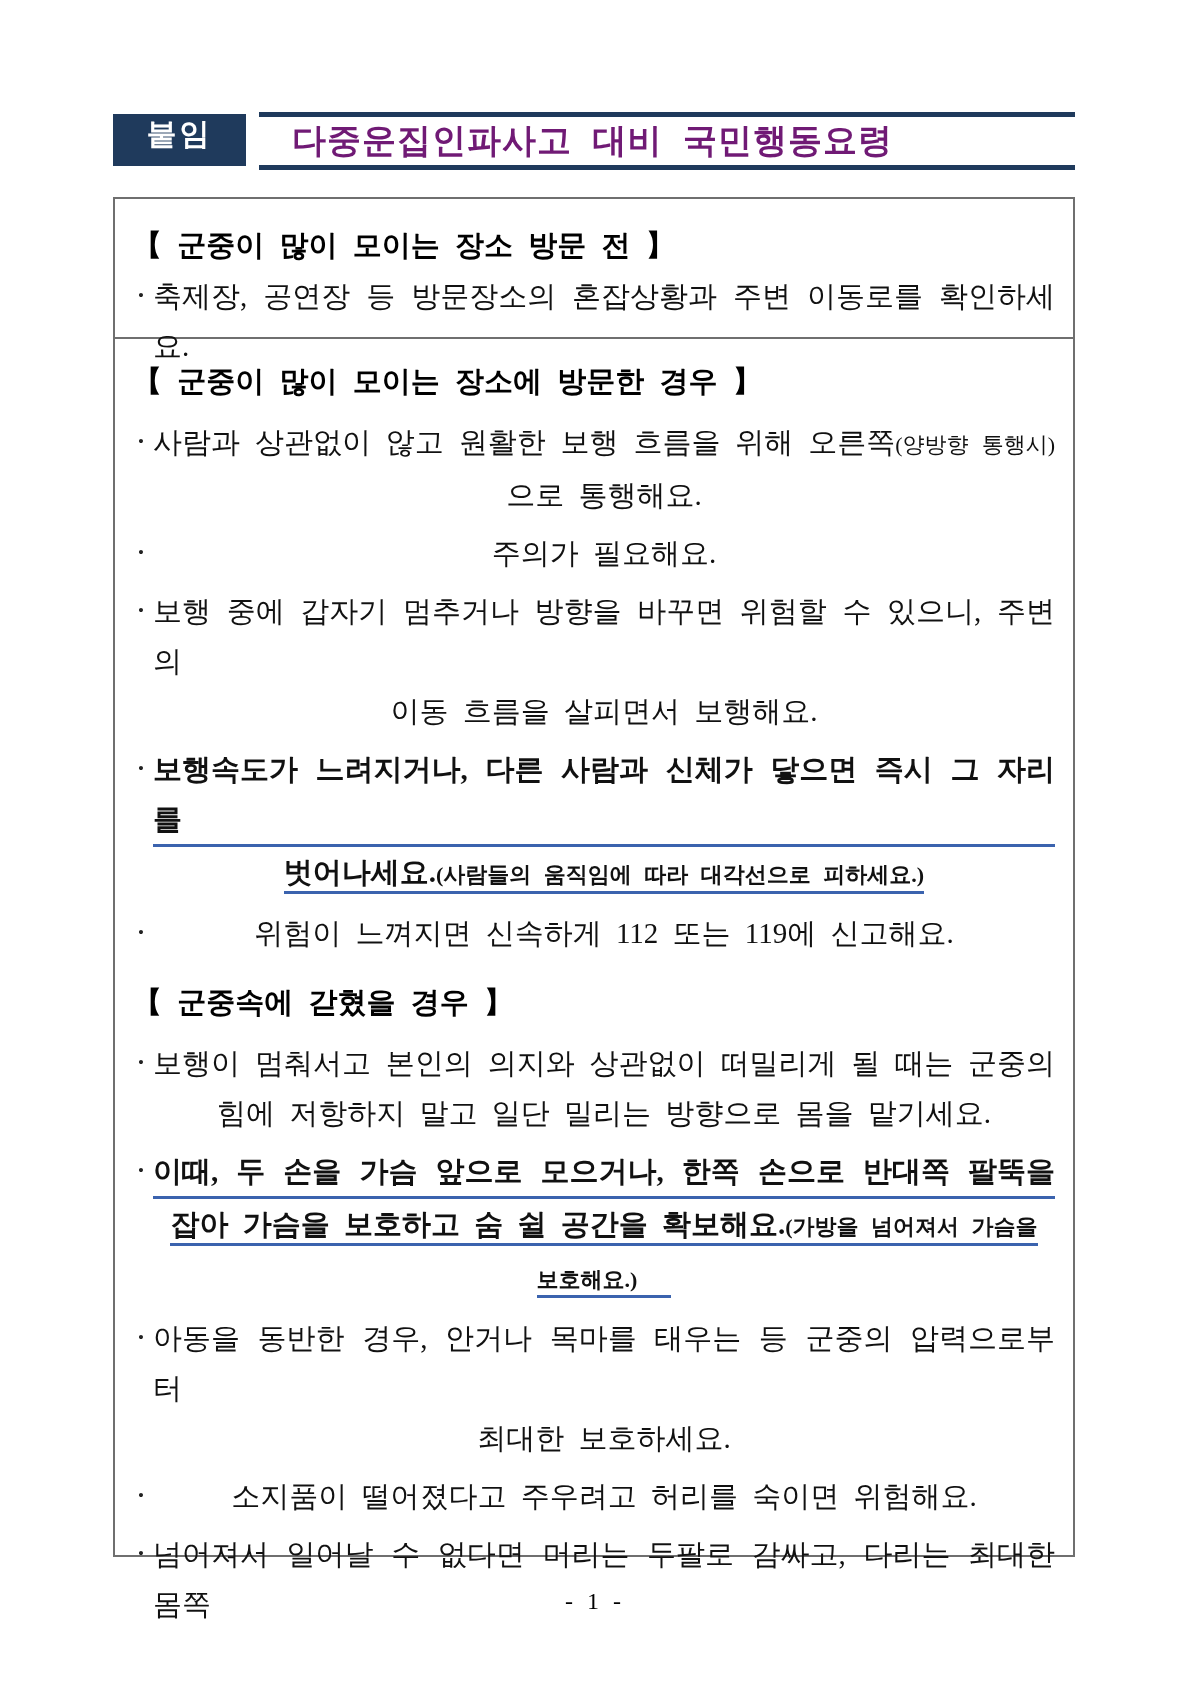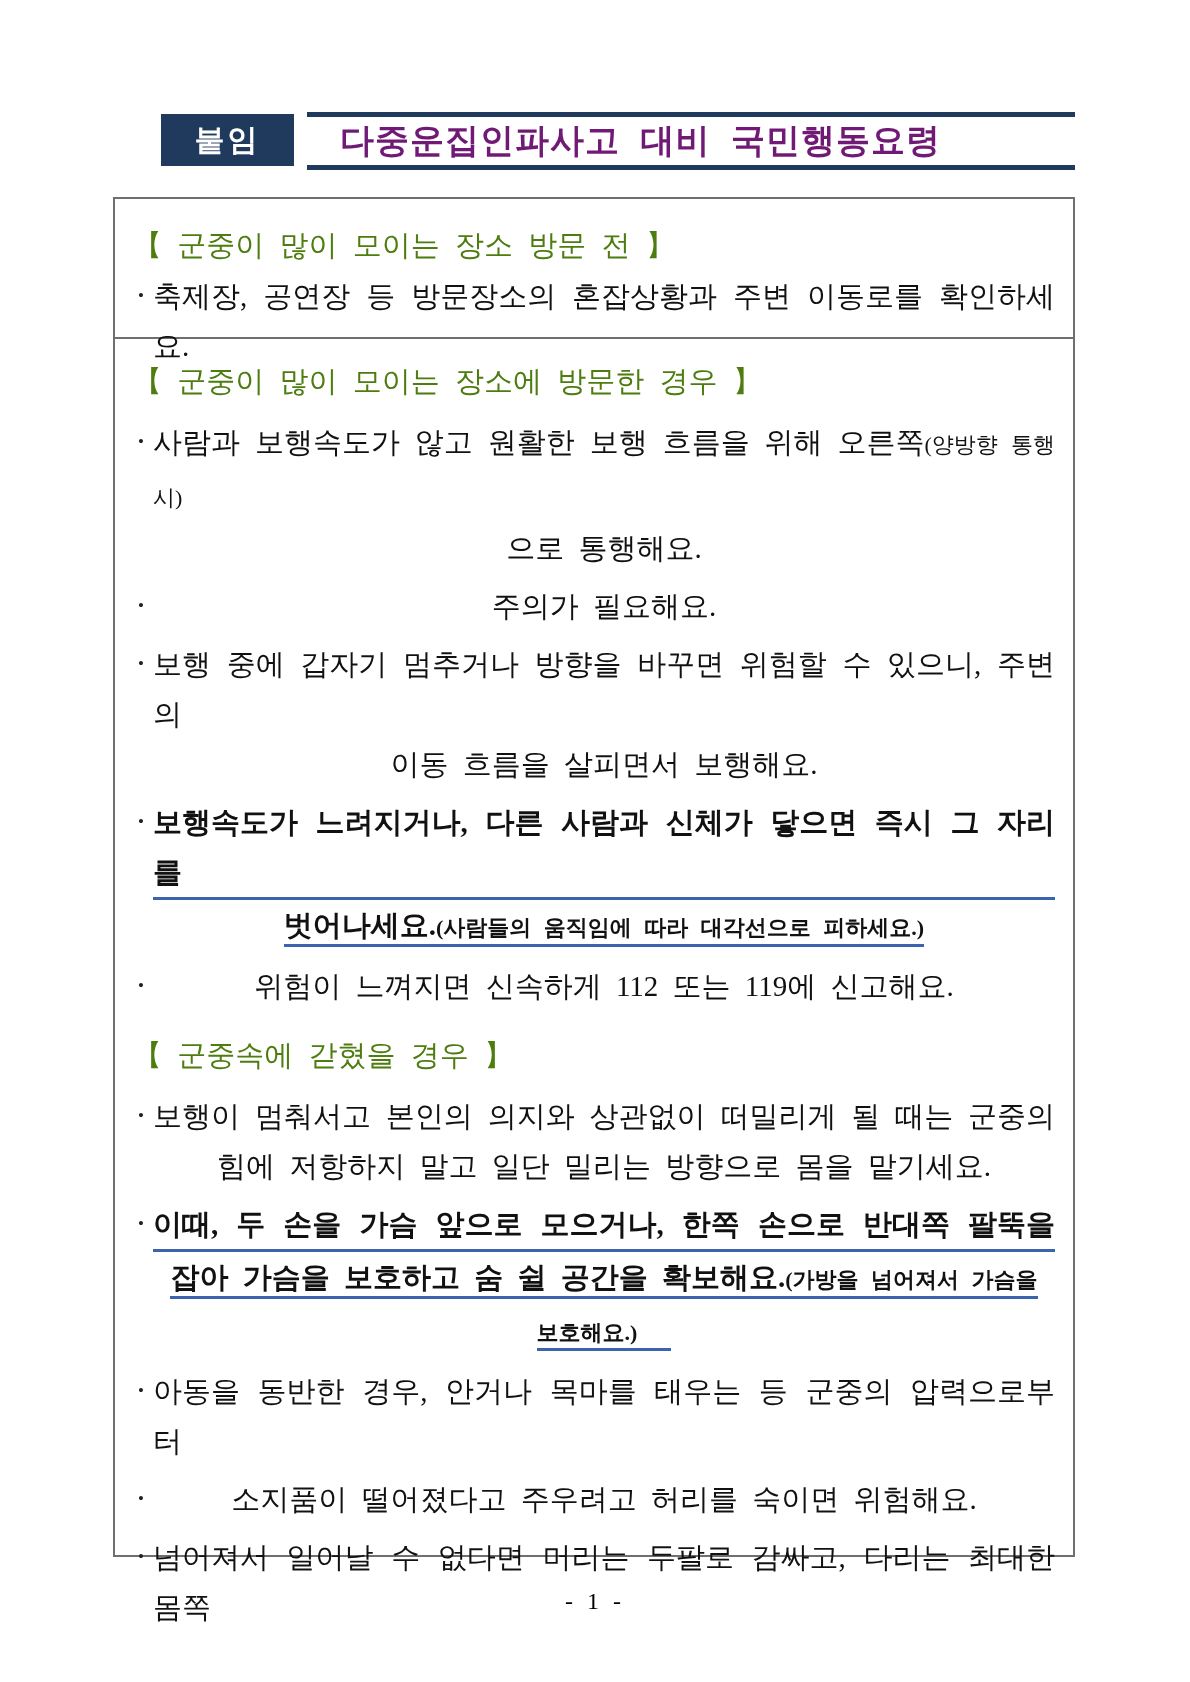--- a/index.html
+++ b/index.html
@@ -14,42 +14,42 @@
   
   .header{
     position:absolute;left:113px;top:112px;width:962px;height:60px;
     display:flex;align-items:flex-start;
   }
   .badge{
     flex:0 0 133px;height:52px;margin-top:2px;
     background:#1f3a5c;color:#ffffff;
     font-family:"Liberation Sans","DejaVu Sans",sans-serif;
     font-weight:700;font-size:30px;letter-spacing:3px;
-    display:flex;align-items:center;justify-content:center;margin-left:48px;
+    display:flex;justify-content:center;
   }
   .titlebar{
     flex:1;margin-left:13px;height:58px;box-sizing:border-box;
     border-top:5px solid #1f3a5c;border-bottom:5px solid #1f3a5c;
     display:flex;align-items:center;
   }
   .title{
     font-family:"Liberation Sans","DejaVu Sans",sans-serif;
     font-weight:700;font-size:34px;color:#701a75;
     padding-left:33px;letter-spacing:1px;word-spacing:10px;
   }
   
   .content{
     position:absolute;left:113px;top:197px;width:962px;height:1360px;
     box-sizing:border-box;border:2px solid #6f6f6f;
   }
   .sec{box-sizing:border-box;padding:0 18px 0 14px;}
   .sec1{border-bottom:2px solid #6f6f6f;padding-top:20px;height:140px;box-sizing:border-box;}
   .sec2{padding-top:16px;}
   .heading{
-    color:#4d7c0f;font-weight:400;font-size:29px;line-height:52px;
+    color:#000000;font-weight:700;font-size:29px;line-height:52px;
     padding-left:4px;word-spacing:8px;white-space:nowrap;
   }
   .h-mt2{margin-top:18px;}
   .h-mb{margin-bottom:10px;}
   
   .bullet{display:flex;margin-bottom:8px;}
   .dot{
     flex:0 0 24px;text-align:center;font-size:17px;line-height:50px;color:#222;
   }
   .btext{flex:1;min-width:0;font-size:29px;line-height:50px;word-spacing:7px;}
@@ -95,21 +95,21 @@
     </div>
 
     <div class="sec sec2">
 
       <div class="heading h-mb">【 군중이 많이 모이는 장소에 방문한 경우 】</div>
 
       <div class="bullet">
         <span class="dot">•</span>
         <div class="btext">
           <div class="bline just">
-            <span>사람과 보행속도가 않고 원활한 보행 흐름을 위해 오른쪽</span><span class="small">(양방향 통행시)</span>
+            <span>사람과 상관없이 않고 원활한 보행 흐름을 위해 오른쪽</span><span class="small">(양방향 통행시)</span>
           </div>
           <div class="bline">
             <span>으로 통행해요.</span>
           </div>
         </div>
       </div>
 
       <div class="bullet">
         <span class="dot">•</span>
         <div class="btext">
@@ -180,20 +180,23 @@
           </div>
         </div>
       </div>
 
       <div class="bullet">
         <span class="dot">•</span>
         <div class="btext">
           <div class="bline just">
             <span>아동을 동반한 경우, 안거나 목마를 태우는 등 군중의 압력으로부터</span>
           </div>
+          <div class="bline">
+            <span>최대한 보호하세요.</span>
+          </div>
         </div>
       </div>
 
       <div class="bullet">
         <span class="dot">•</span>
         <div class="btext">
           <div class="bline">
             <span>소지품이 떨어졌다고 주우려고 허리를 숙이면 위험해요.</span>
           </div>
         </div>

